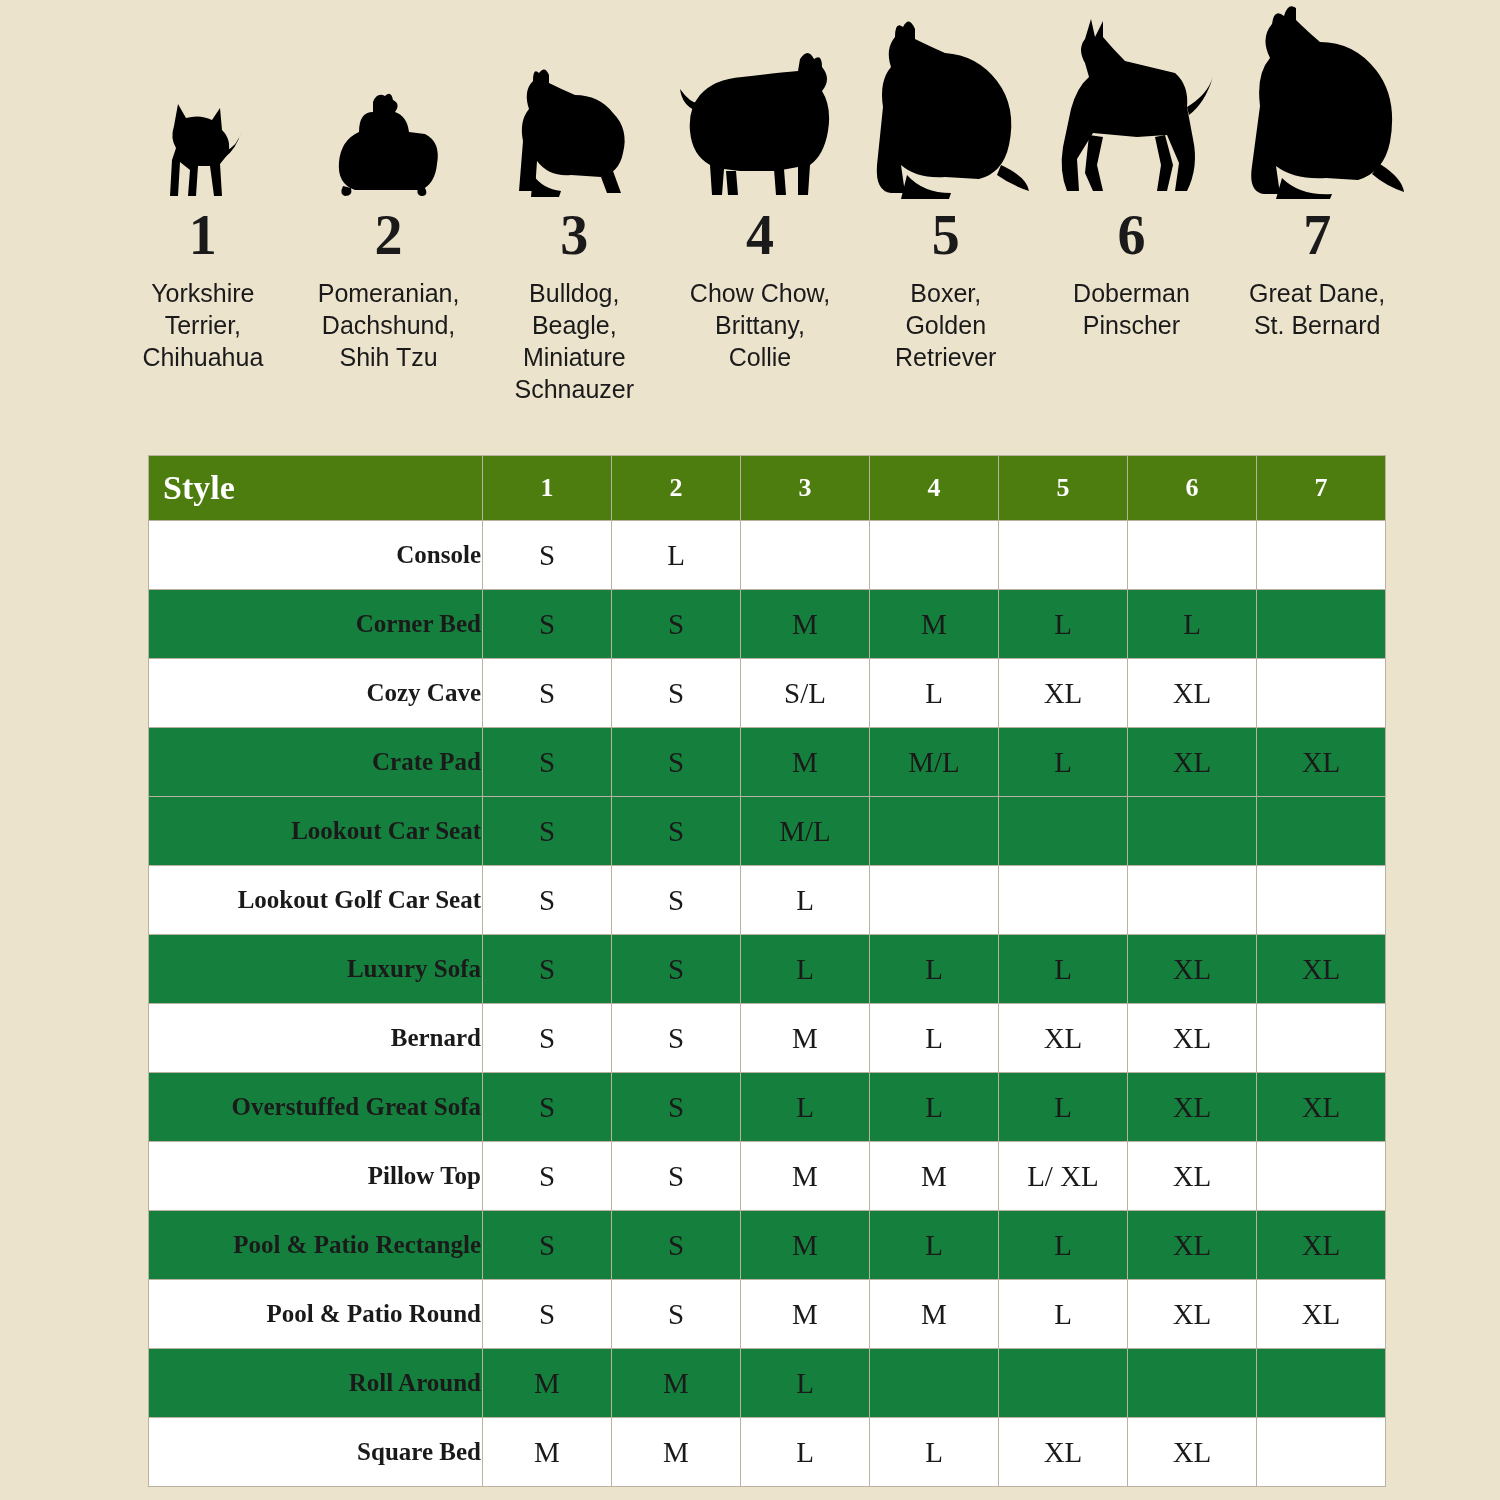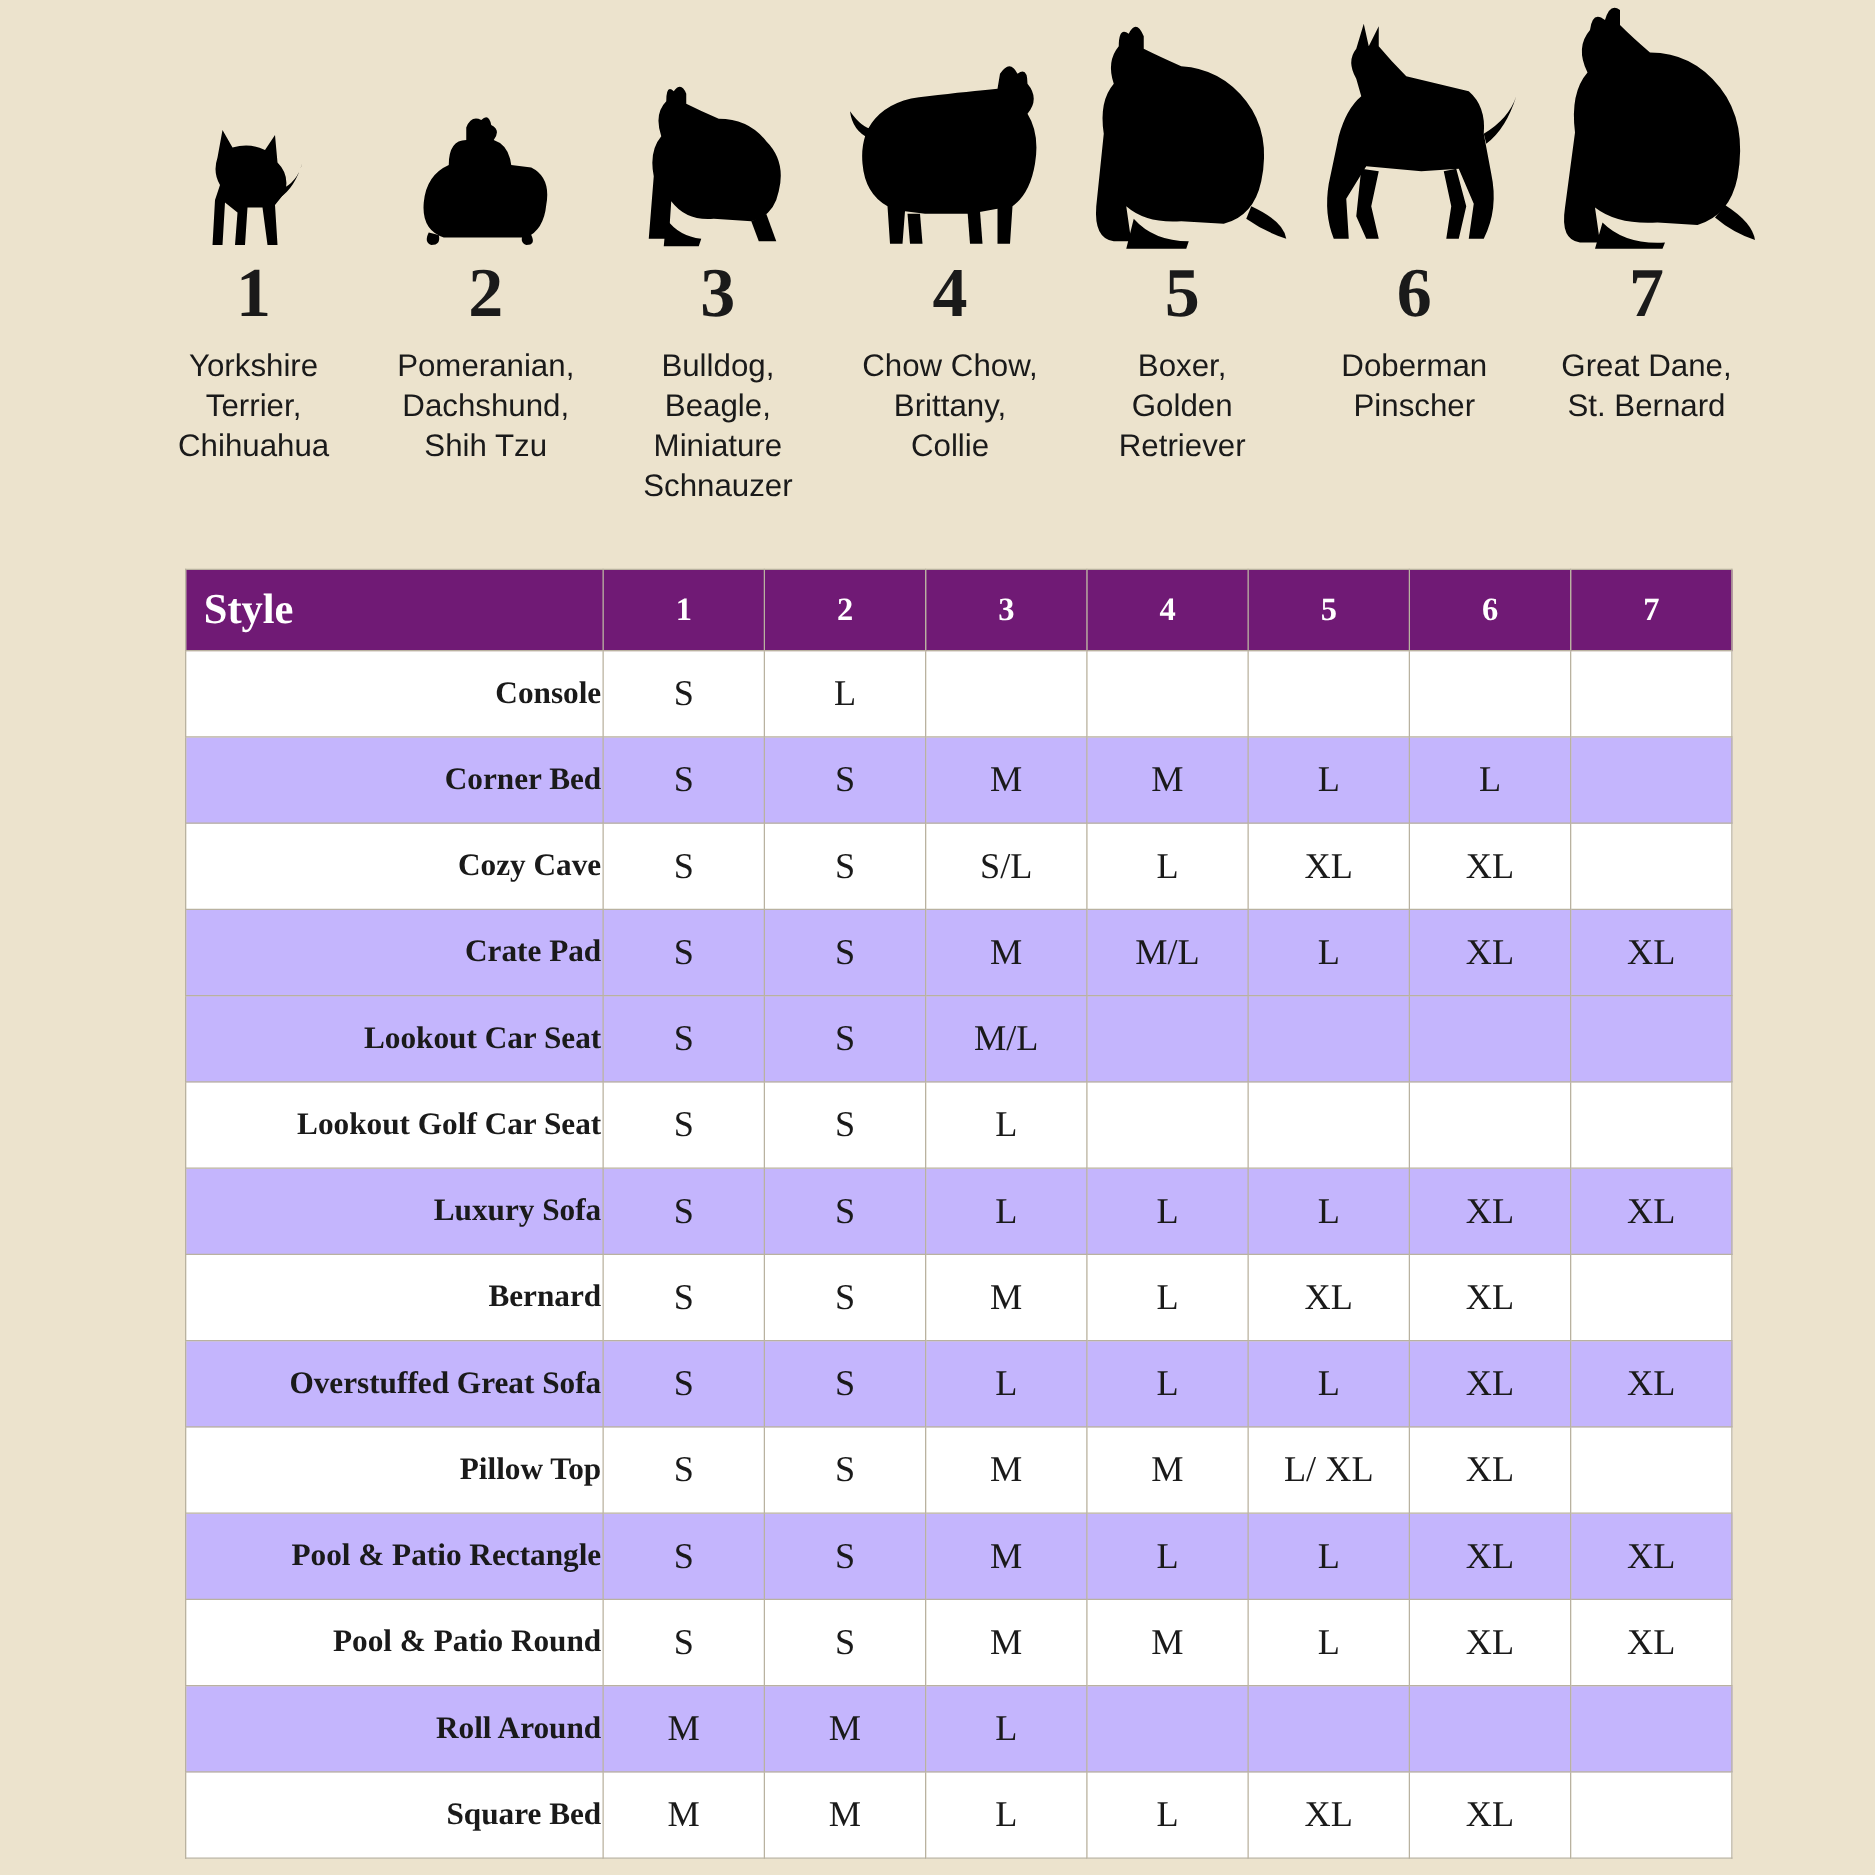--- a/index.html
+++ b/index.html
@@ -72,21 +72,21 @@
   }
   table.sizing {
     border-collapse: collapse;
     width: 1202px;
     table-layout: fixed;
   }
   table.sizing th, table.sizing td {
     border: 1px solid #b9b2a0;
   }
   thead th {
-    background: #701a75;
+    background: #4d7c0f;
     color: #ffffff;
     height: 62px;
     font-family: "Liberation Serif", serif;
     font-weight: bold;
   }
   th.style-head {
     text-align: left;
     padding-left: 14px;
     font-size: 34px;
     width: 318px;
@@ -106,21 +106,21 @@
     font-size: 25px;
     color: #1a1a1a;
   }
   td.size {
     text-align: center;
     font-family: "Liberation Serif", serif;
     font-size: 29px;
     color: #1a1a1a;
   }
   tr.row-odd td { background: #ffffff; }
-  tr.row-even td { background: #c4b5fd; }
+  tr.row-even td { background: #15803d; }
 </style>
 </head>
 <body>
 
 <div class="page">
 
   <div class="dogs-row">
 
     <div class="dog-cell" style="width:187px;">
       <svg width="90" height="100" viewBox="0 0 90 100" aria-hidden="true">

